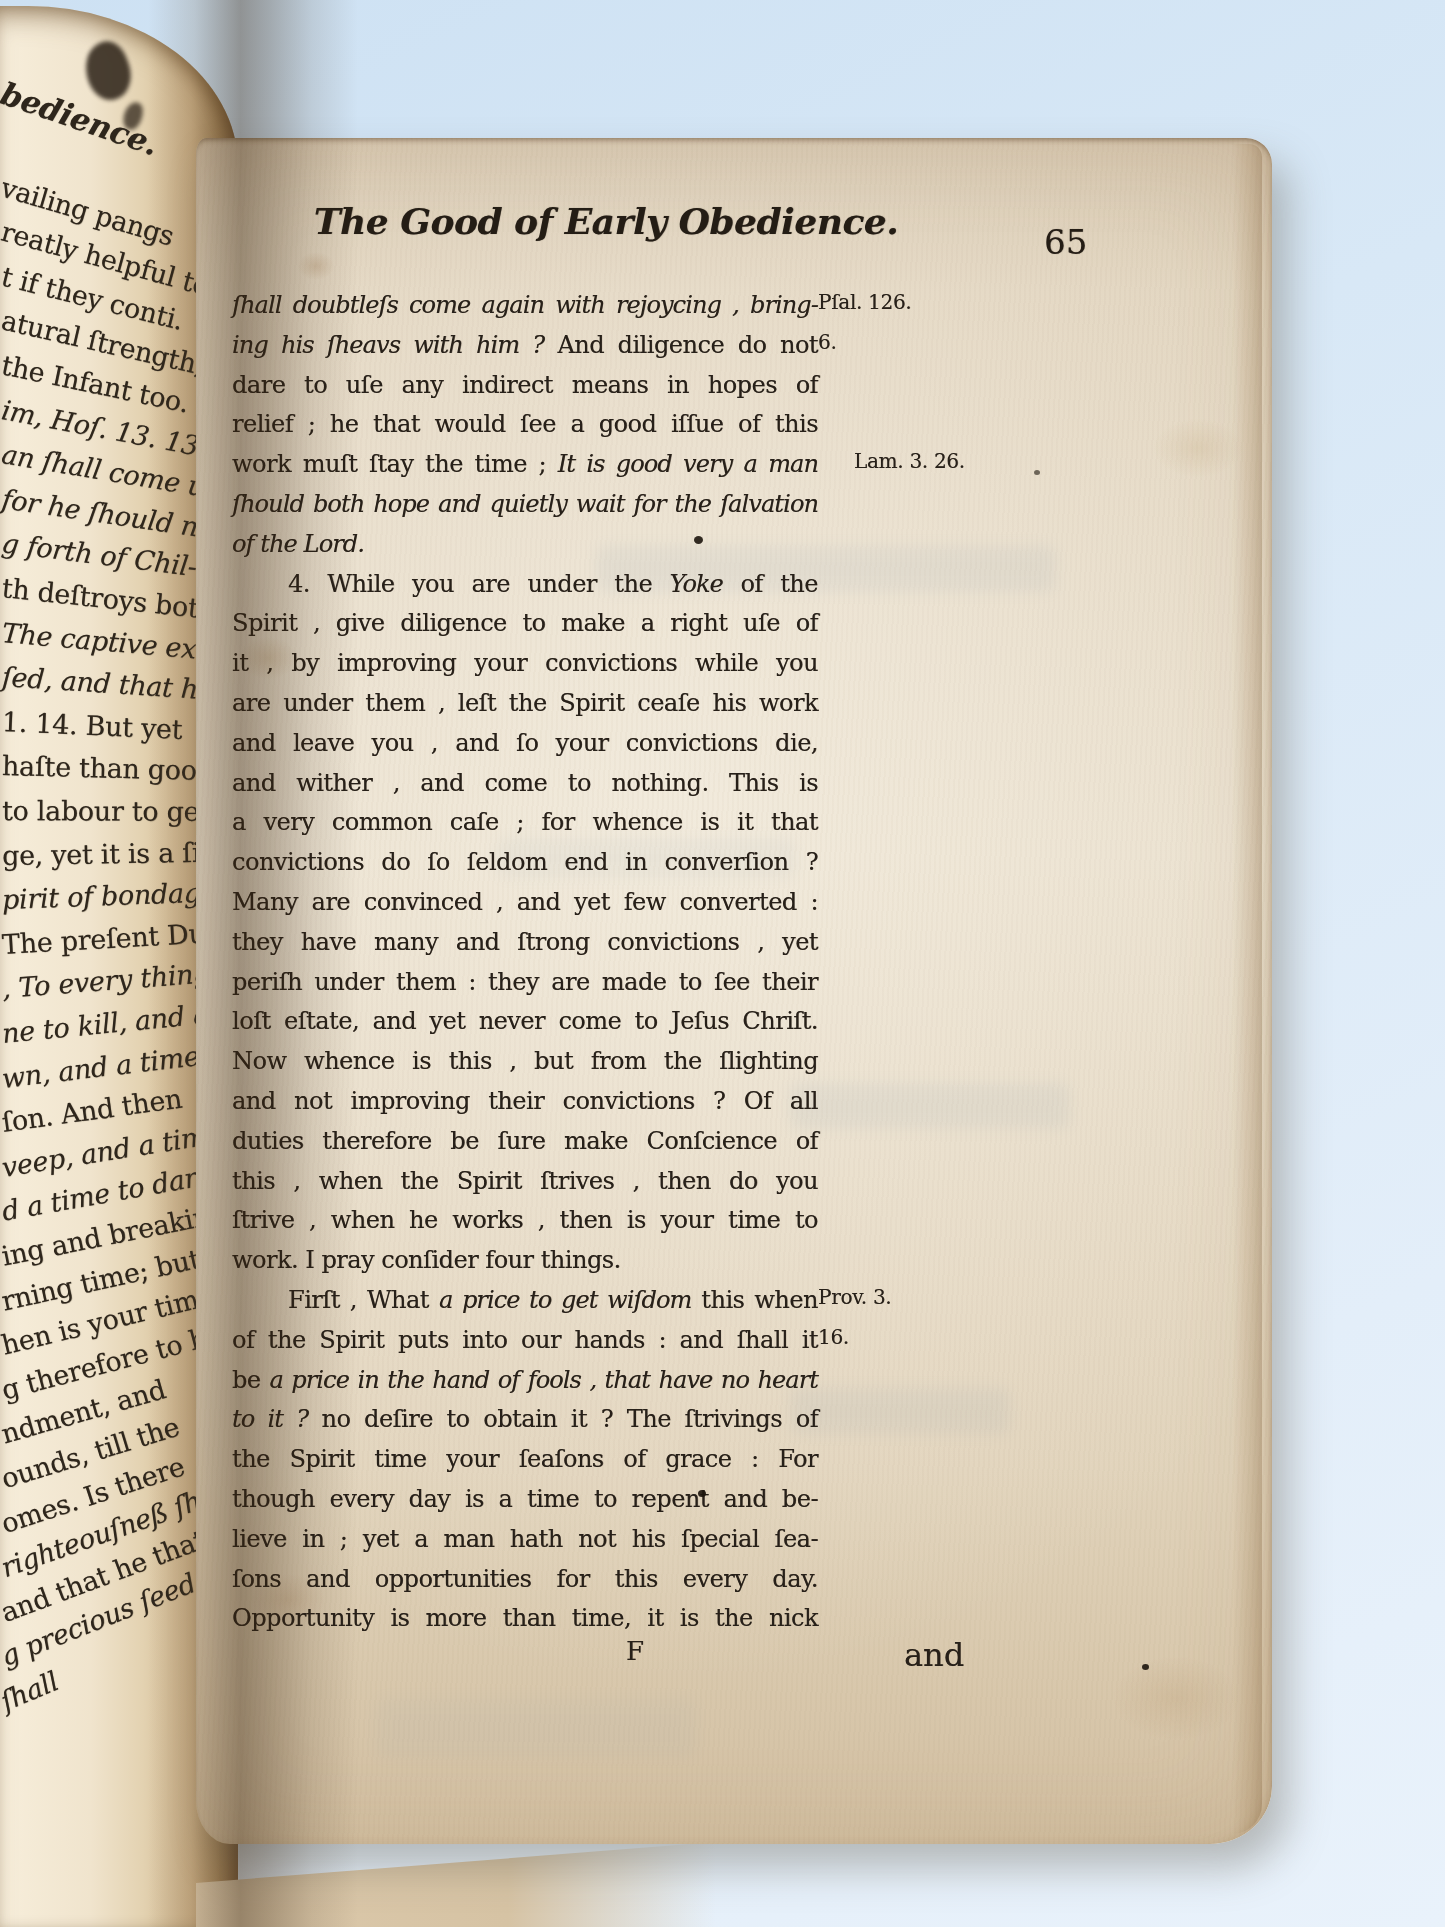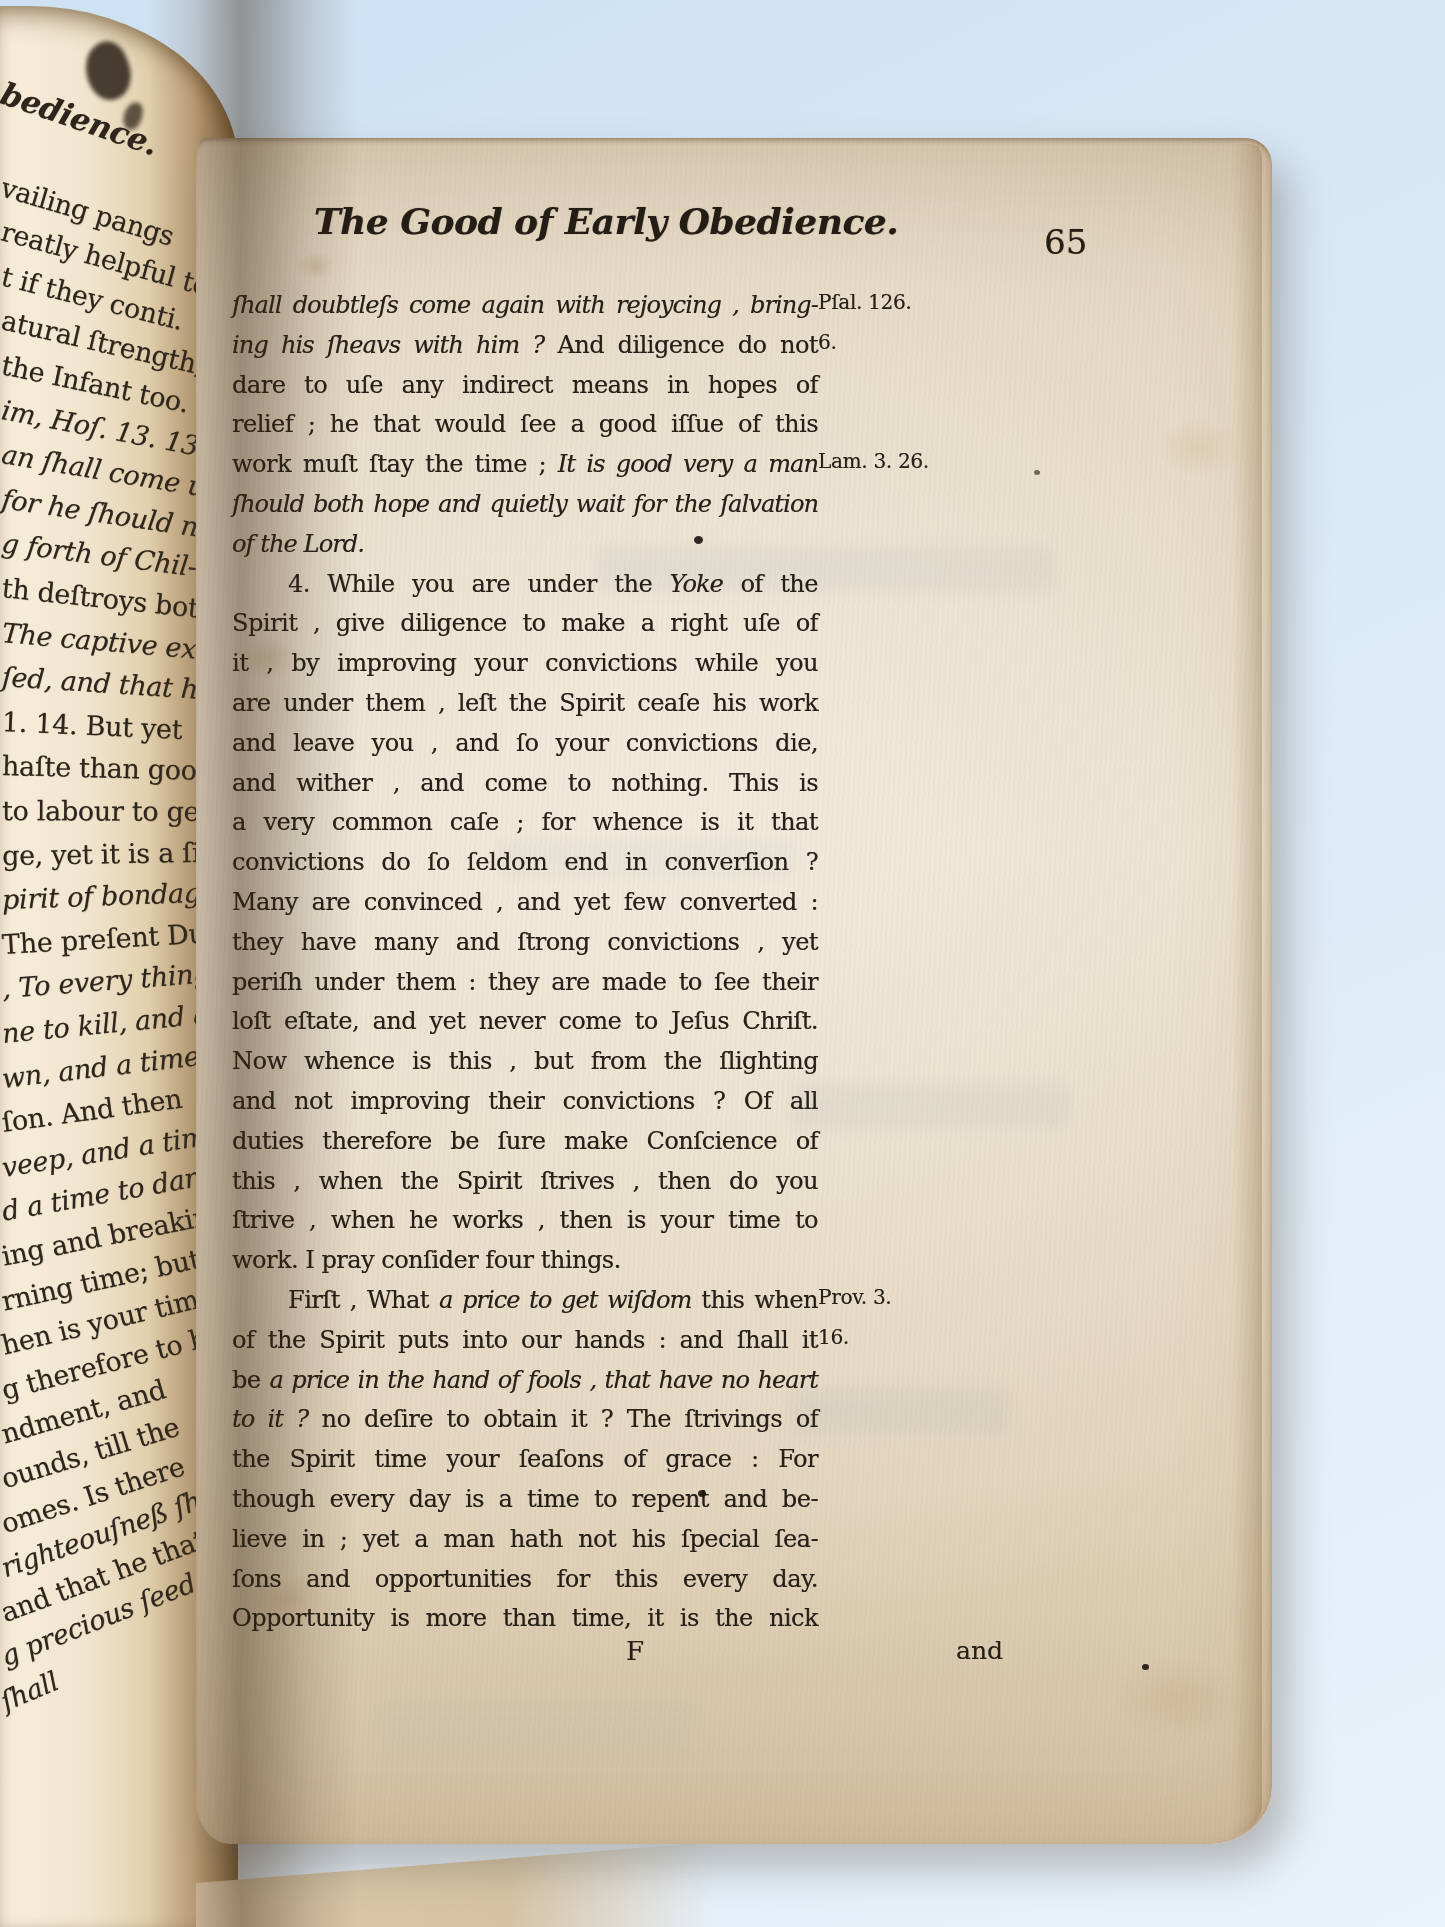--- a/index.html
+++ b/index.html
@@ -74,21 +74,21 @@
   }
   .bline{height:39.8px; line-height:39.8px; text-align:justify; text-align-last:justify; white-space:normal;}
   .bline.flush{text-align-last:left;}
   .bline.indent{text-indent:56px;}
   .bline .it,.mnote .it{font-style:italic; letter-spacing:-.9px;}
   .mnote{
     position:absolute; left:622px; width:210px; font-size:20px; color:#272019;
     letter-spacing:-.3px; text-shadow:.3px .3px .6px rgba(40,30,20,.5); white-space:nowrap;
   }
   .sig{position:absolute; left:430px; top:1498px; font-size:26px; color:#272019; text-shadow:.3px .3px .6px rgba(40,30,20,.5);}
-  .catch{position:absolute; left:760px; top:1498px; font-size:25px; color:#272019; text-shadow:.3px .3px .6px rgba(40,30,20,.5);}
+  .catch{position:absolute; left:708px; top:1498px; font-size:32px; color:#272019; text-shadow:.3px .3px .6px rgba(40,30,20,.5);}
   
   .gutter{
     position:absolute; left:148px; top:0; width:210px; height:1927px; pointer-events:none;
     background:linear-gradient(to right, rgba(80,55,25,0) 0%, rgba(80,55,25,.16) 22%,
       rgba(58,38,16,.42) 44%, rgba(58,38,16,.30) 58%, rgba(58,38,16,.12) 78%, rgba(0,0,0,0) 100%);
   }
 </style>
 </head>
 <body>
 
@@ -185,21 +185,21 @@
         <div class="bline"><span class="it">to it ? </span><span>no deſire to obtain it ? The ſtrivings of</span></div>
         <div class="bline"><span>the Spirit time your ſeaſons of grace : For</span></div>
         <div class="bline"><span>though every day is a time to repent and be-</span></div>
         <div class="bline"><span>lieve in ; yet a man hath not his ſpecial ſea-</span></div>
         <div class="bline"><span>ſons and opportunities for this every day.</span></div>
         <div class="bline"><span>Opportunity is more than time, it is the nick</span></div>
       </div>
     <div id="margin-notes">
         <div class="mnote" style="top: 152px;">Pſal. 126.</div>
         <div class="mnote" style="top: 191.8px;">6.</div>
-        <div class="mnote" style="top: 311.2px;">Lam. 3. 26.</div>
+        <div class="mnote" style="top: 311.2px; margin-left: 36px;">Lam. 3. 26.</div>
         <div class="mnote" style="top: 1147px;">Prov. 3.</div>
         <div class="mnote" style="top: 1186.8px;">16.</div>
       </div>
 
     <div class="sig">F</div>
     <div class="catch">and</div>
 
     <span class="speck" style="left:498px; top:398px; width:9px; height:8px;"></span>
     <span class="speck" style="left:502px; top:1352px; width:8px; height:7px;"></span>
     <span class="speck" style="left:946px; top:1526px; width:7px; height:6px;"></span>

